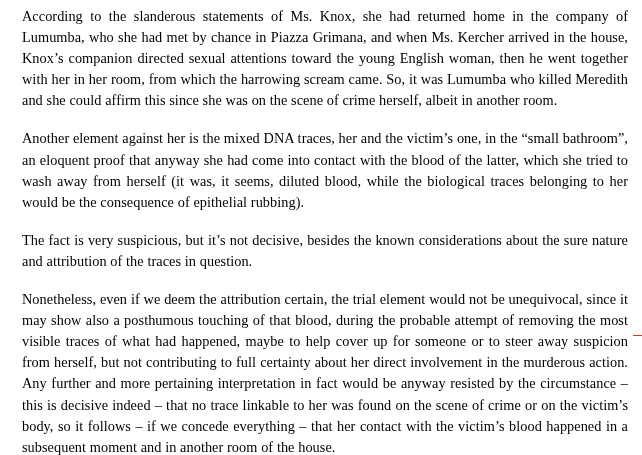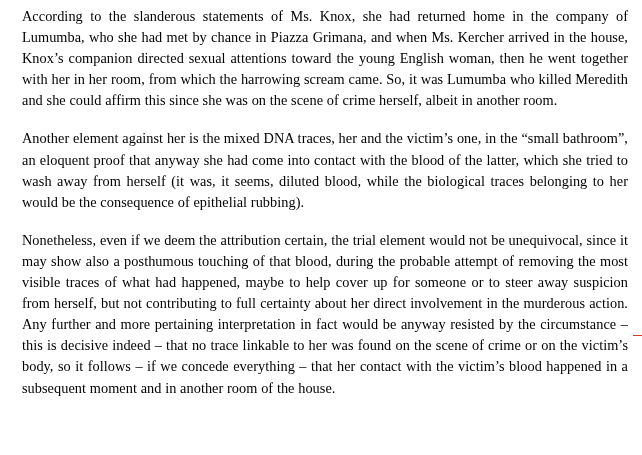--- a/index.html
+++ b/index.html
@@ -50,16 +50,17 @@
   }
   .edge-rule-1 { top: 334.5px; }
 </style>
 </head>
 <body>
 
 <div class="page">
   <div id="paragraphs">
       <p class="para"><span>According to the slanderous statements of Ms. Knox, she had returned home in the company of Lumumba, who she had met by chance in Piazza Grimana, and when Ms. Kercher arrived in the house, Knox’s companion directed sexual attentions toward the young English woman, then he went together with her in her room, from which the harrowing scream came. So, it was Lumumba who killed Meredith and she could affirm this since she was on the scene of crime herself, albeit in another room.</span></p>
       <p class="para"><span>Another element against her is the </span><span class="underline-red">mixed DNA traces, her and the victim’s one, in the “small bathroom”</span><span>, an eloquent proof that </span><span class="underline-red">anyway she had come into contact with the blood of the latter</span><span>, which she tried to wash away from herself (it was, it seems, diluted blood, while the biological traces belonging to her would be the consequence of epithelial rubbing).</span></p>
+      <p class="para"><span>The fact is very suspicious, but it’s not decisive, besides the known considerations about the sure nature and attribution of the traces in question.</span></p>
       <p class="para"><span>Nonetheless, even if we deem the attribution certain, the trial element would not be unequivocal, since it may show also a posthumous touching of that blood, during the probable attempt of removing the most visible traces of what had happened, </span><span class="underline-red">maybe to help cover up for someone or to steer away suspicion from herself</span><span>, but not contributing to full certainty about her direct involvement in the murderous action. Any further and more pertaining interpretation in fact would be anyway resisted by the circumstance – this is decisive indeed – that no trace linkable to her was found on the scene of crime or on the victim’s body, so it follows – if we concede everything – that her contact with the victim’s blood happened in a subsequent moment and in another room of the house.</span></p>
     </div>
   <div class="edge-rule edge-rule-1"></div>
 </div>
 
 </body></html>

